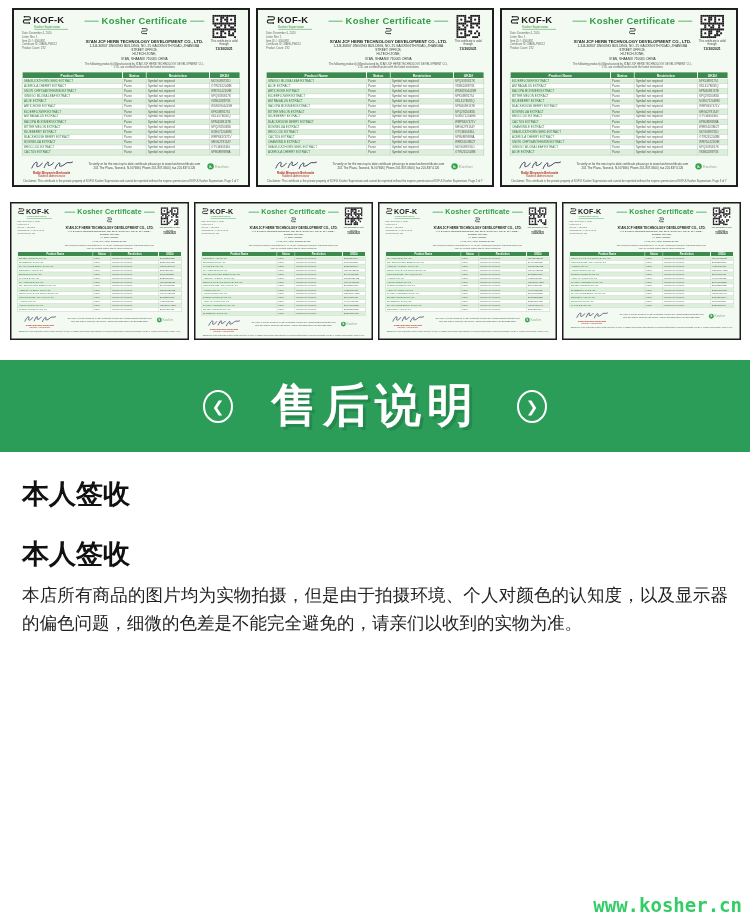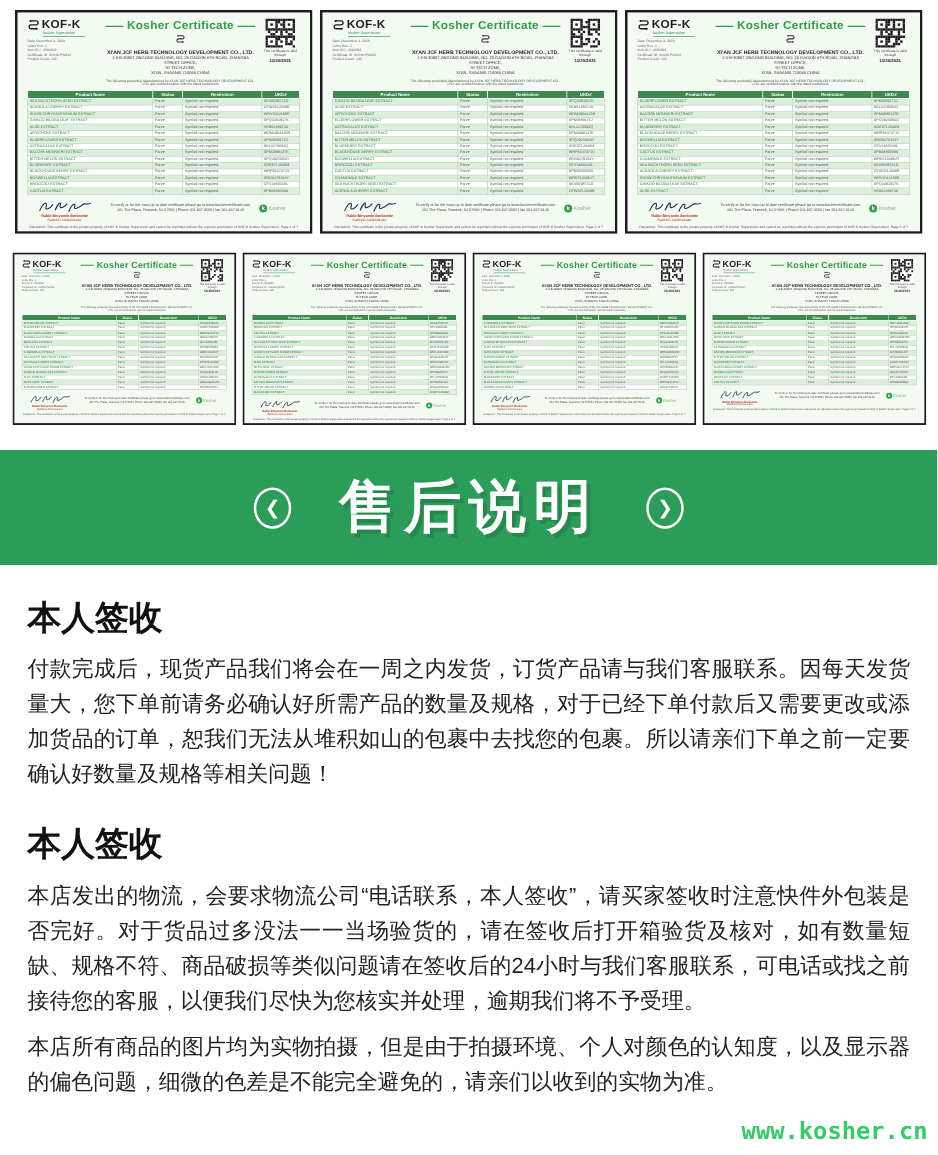--- a/index.html
+++ b/index.html
@@ -1805,22 +1805,20 @@
     </div>
 
   <div class="banner">
     <span class="arrow-circle">❮</span>
     <span class="banner-title">售后说明</span>
     <span class="arrow-circle">❯</span>
   </div>
 
   <div class="content">
     <div class="section-title">本人签收</div>
-    <p class="section-body">付款完成后，现货产品我们将会在一周之内发货，订货产品请与我们客服联系。因每天发货量大，您下单前请务必确认好所需产品的数量及规格，对于已经下单付款后又需要更改或添加货品的订单，恕我们无法从堆积如山的包裹中去找您的包裹。所以请亲们下单之前一定要确认好数量及规格等相关问题！</p>
 
     <div class="section-title">本人签收</div>
-    <p class="section-body">本店发出的物流，会要求物流公司“电话联系，本人签收”，请买家签收时注意快件外包装是否完好。对于货品过多没法一一当场验货的，请在签收后打开箱验货及核对，如有数量短缺、规格不符、商品破损等类似问题请在签收后的24小时与我们客服联系，可电话或找之前接待您的客服，以便我们尽快为您核实并处理，逾期我们将不予受理。</p>
 
     <p class="section-body">本店所有商品的图片均为实物拍摄，但是由于拍摄环境、个人对颜色的认知度，以及显示器的偏色问题，细微的色差是不能完全避免的，请亲们以收到的实物为准。</p>
   </div>
 
   <div class="watermark">www.kosher.cn</div>
 </div>
 
 </body></html>

